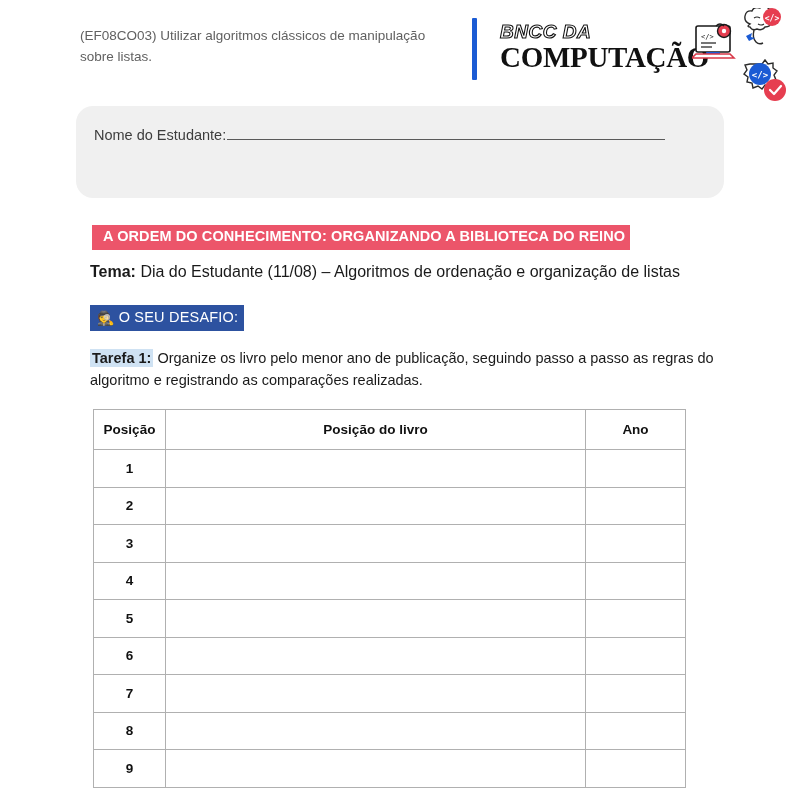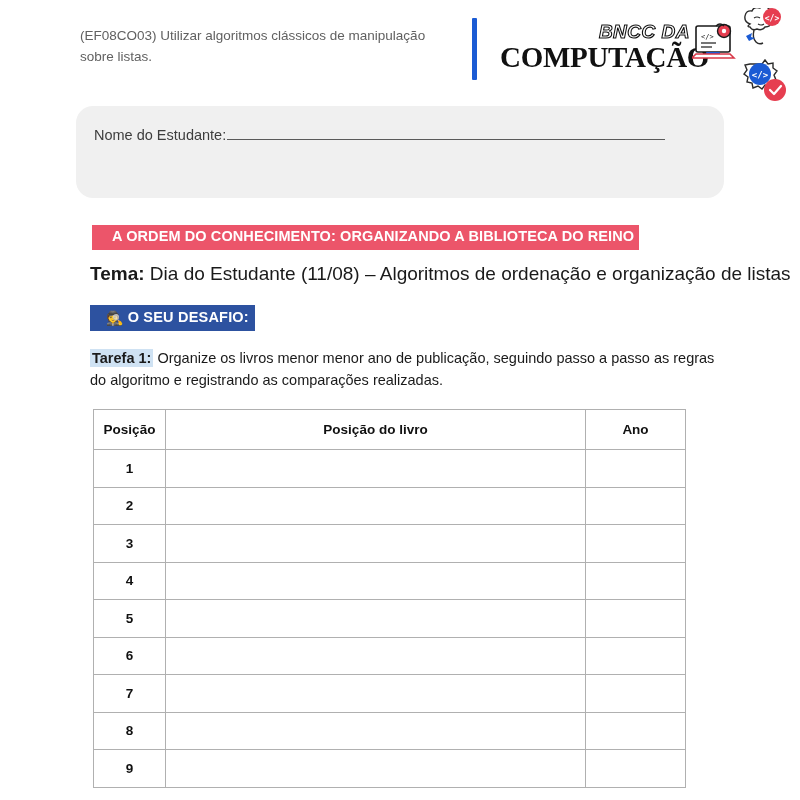--- a/index.html
+++ b/index.html
@@ -50,21 +50,21 @@
     height: 62px;
     background: #1B5BD4;
     border-radius: 1px;
   }
 
   .logo-block {
     position: absolute;
     left: 500px;
     top: 22px;
     width: 190px;
-    text-align: right;
+    text-align: left;
   }
 
   .logo-line1 {
     font-family: "Liberation Sans", sans-serif;
     font-style: italic;
     font-weight: 700;
     font-size: 19px;
     letter-spacing: 0.5px;
     color: transparent;
     -webkit-text-stroke: 1.1px #111111;
@@ -130,51 +130,51 @@
     top: 225px;
     width: 640px;
   }
   .banner-title {
     display: inline-block;
     background: #EC556A;
     color: #ffffff;
     font-size: 14.5px;
     font-weight: 700;
     letter-spacing: 0.1px;
-    padding: 4px 5px 5px 20px;
+    padding: 4px 5px 5px 11px;
     line-height: 1.1;
     white-space: nowrap;
   }
 
   
   .tema-row {
     position: absolute;
     left: 90px;
     top: 262px;
-    font-size: 19px;
+    font-size: 16px;
     color: #1a1a1a;
     line-height: 1.3;
     white-space: nowrap;
   }
   .tema-row b { font-weight: 700; }
 
   
   .desafio-row {
     position: absolute;
     left: 90px;
     top: 305px;
   }
   .desafio-chip {
     display: inline-block;
     background: #2D52A0;
     color: #ffffff;
     font-size: 14.5px;
-    font-weight: 700;
+    font-weight: 400;
     letter-spacing: 0.2px;
-    padding: 4px 6px 5px 16px;
+    padding: 4px 6px 5px 7px;
     line-height: 1.15;
     white-space: nowrap;
   }
   .desafio-emoji {
     font-size: 14px;
     margin-right: 4px;
     vertical-align: -1px;
   }
 
   
@@ -293,21 +293,21 @@
     <b>Tema:</b><span> </span><span>Dia do Estudante (11/08) – Algoritmos de ordenação e organização de listas</span>
   </div>
 
   <div class="desafio-row">
     <span class="desafio-chip">
       <span class="desafio-emoji">🕵️</span><span>O SEU DESAFIO:</span>
     </span>
   </div>
 
   <div class="tarefa-block">
-    <span class="tarefa-tag">Tarefa 1:</span><span> Organize os livros menor </span><b>menor ano de publicação</b><span>, seguindo passo a passo as regras do algoritmo e registrando as comparações realizadas.</span>
+    <span class="tarefa-tag">Tarefa 1:</span><span> Organize os livro pelo </span><b>menor ano de publicação</b><span>, seguindo passo a passo as regras do algoritmo e registrando as comparações realizadas.</span>
   </div>
 
   <table class="book-table">
     <colgroup>
       <col class="col-pos">
         <col class="col-title">
         <col class="col-ano">
     </colgroup>
     <thead>
       <tr>

